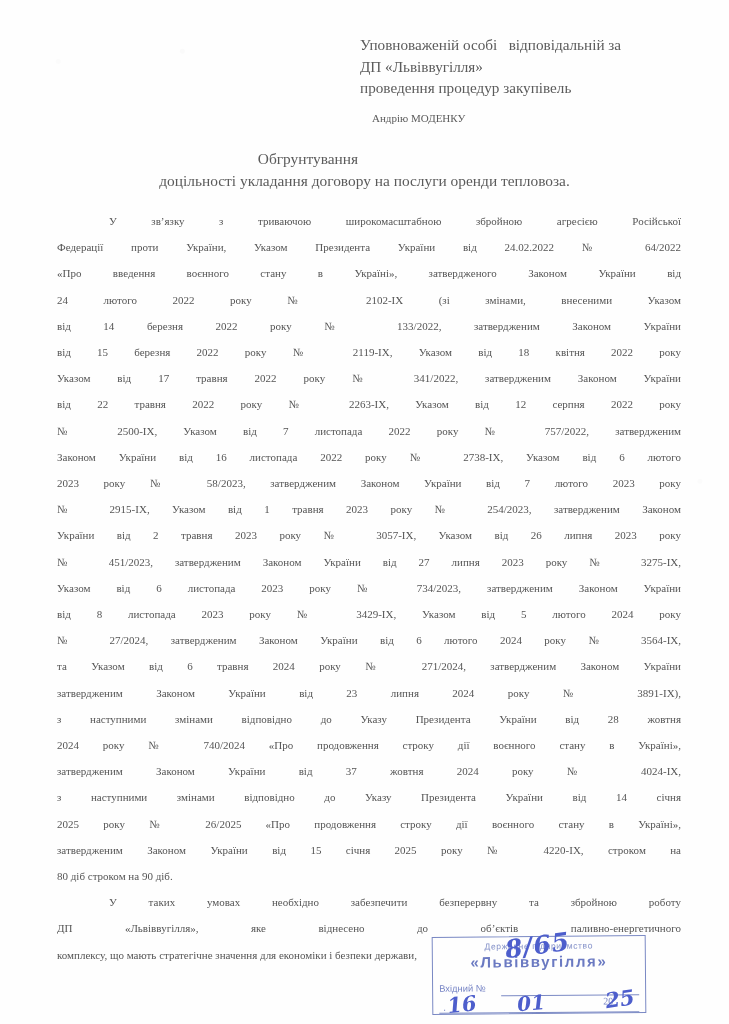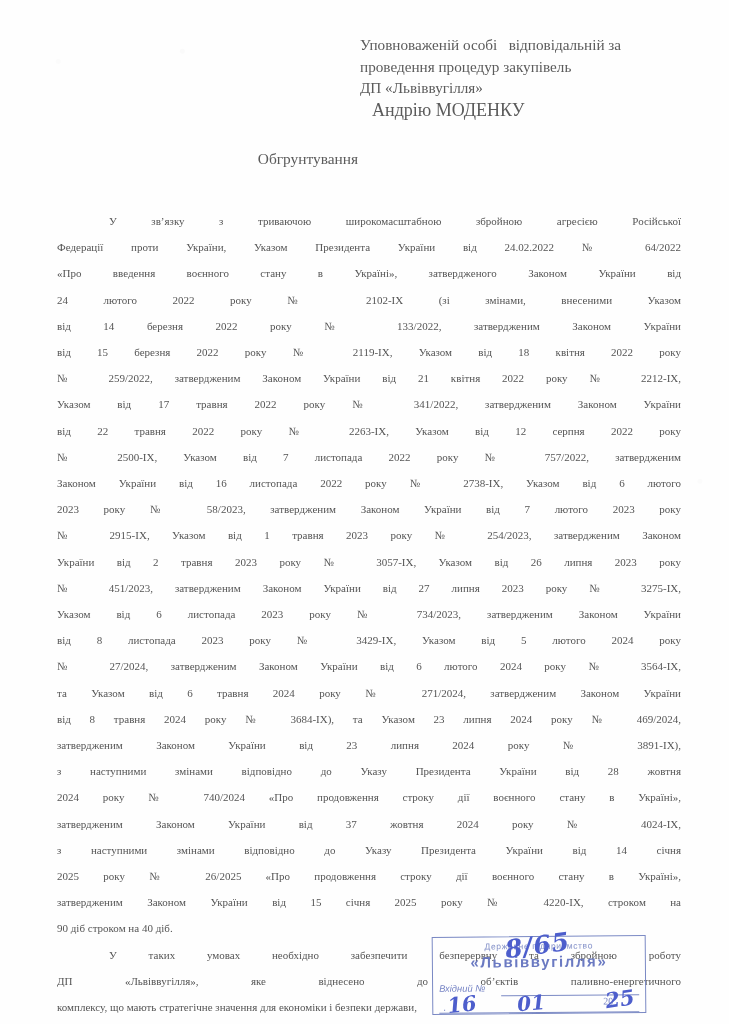--- a/index.html
+++ b/index.html
@@ -47,22 +47,22 @@
     font-size: 15.2px;
     line-height: 21.5px;
     color: #5b5b5b;
     text-align: left;
   }
   .addressee .ln { display: block; white-space: pre; }
 
   .addressee-name {
     position: absolute;
     left: 372px;
-    top: 100px;
-    font-size: 18px;
+    top: 108px;
+    font-size: 11px;
     line-height: 21px;
     color: #5b5b5b;
     white-space: nowrap;
   }
 
   
   .doc-title {
     position: absolute;
     left: 0;
     top: 148px;
@@ -142,21 +142,20 @@
     left: 6px;
     right: 6px;
     top: 43px;
     height: 16px;
   }
   .stamp-label {
     position: absolute;
     left: 0;
     top: 2px;
     font-size: 9.4px;
-    font-style: italic;
     color: #6b7ac0;
     text-align: center;
   }
   .stamp-rule {
     position: absolute;
     left: 62px;
     right: 0;
     bottom: 0;
     border-bottom: 1.1px solid #6f7fbf;
   }
@@ -221,59 +220,58 @@
 </style>
 </head>
 <body>
 
 <div class="page">
 
   <div class="scan-noise"></div>
 
   <div class="addressee">
     <span class="ln">Уповноваженій особі   відповідальній за</span>
+    <span class="ln">ДП «Львіввугілля»</span>
     <span class="ln">проведення процедур закупівель</span>
-    <span class="ln">ДП «Львіввугілля»</span>
   </div>
 
   <div class="addressee-name">Андрію МОДЕНКУ</div>
 
   <div class="doc-title">Обгрунтування</div>
+  <div class="doc-subtitle">доцільності укладання договору на  послуги оренди тепловоза.</div>
 
   <div class="body-area">
 
     <div>
       <span class="jline indent">У зв’язку з триваючою широкомасштабною збройною агресією Російської</span>
       <span class="jline">Федерації проти України, Указом Президента України від 24.02.2022 № 64/2022</span>
       <span class="jline">«Про введення воєнного стану в Україні», затвердженого Законом України від</span>
       <span class="jline">24 лютого 2022 року № 2102-IX (зі змінами, внесеними Указом</span>
       <span class="jline">від 14 березня 2022 року № 133/2022, затвердженим Законом України</span>
       <span class="jline">від 15 березня 2022 року № 2119-IX, Указом від 18 квітня 2022 року</span>
-      <span class="jline">№ 259/2022, затвердженим Законом України від 21 квітня 2022 року № 2212-IX,</span>
       <span class="jline">Указом від 17 травня 2022 року № 341/2022, затвердженим Законом України</span>
       <span class="jline">від 22 травня 2022 року № 2263-IX, Указом від 12 серпня 2022 року</span>
       <span class="jline">№ 2500-IX, Указом від 7 листопада 2022 року № 757/2022, затвердженим</span>
       <span class="jline">Законом України від 16 листопада 2022 року № 2738-IX, Указом від 6 лютого</span>
       <span class="jline">2023 року № 58/2023, затвердженим Законом України від 7 лютого 2023 року</span>
       <span class="jline">№ 2915-IX, Указом від 1 травня 2023 року № 254/2023, затвердженим Законом</span>
       <span class="jline">України від 2 травня 2023 року № 3057-IX, Указом від 26 липня 2023 року</span>
       <span class="jline">№ 451/2023, затвердженим Законом України від 27 липня 2023 року № 3275-IX,</span>
       <span class="jline">Указом від 6 листопада 2023 року № 734/2023, затвердженим Законом України</span>
       <span class="jline">від 8 листопада 2023 року № 3429-IX, Указом від 5 лютого 2024 року</span>
       <span class="jline">№ 27/2024, затвердженим Законом України від 6 лютого 2024 року № 3564-IX,</span>
       <span class="jline">та Указом від 6 травня 2024 року № 271/2024, затвердженим Законом України</span>
-      <span class="jline">від 8 травня 2024 року № 3684-IX), та Указом 23 липня 2024 року № 469/2024,</span>
       <span class="jline">затвердженим Законом України від 23 липня 2024 року № 3891-IX),</span>
       <span class="jline">з наступними змінами відповідно до Указу Президента України від 28 жовтня</span>
       <span class="jline">2024 року № 740/2024 «Про продовження строку дії воєнного стану в Україні»,</span>
       <span class="jline">затвердженим Законом України від 37 жовтня 2024 року № 4024-IX,</span>
       <span class="jline">з наступними змінами відповідно до Указу Президента України від 14 січня</span>
       <span class="jline">2025 року № 26/2025 «Про продовження строку дії воєнного стану в Україні»,</span>
       <span class="jline">затвердженим Законом України від 15 січня 2025 року № 4220-IX, строком на</span>
-      <span class="jline last">90 діб строком на 40 діб.</span>
+      <span class="jline last">80 діб строком на 90 діб.</span>
     </div>
 
     <div>
       <span class="jline indent">У таких умовах необхідно забезпечити безперервну та збройною роботу</span>
       <span class="jline">ДП «Львіввугілля», яке віднесено до об’єктів паливно-енергетичного</span>
       <span class="jline last">комплексу, що мають стратегічне значення для економіки і безпеки держави,</span>
     </div>
 
   </div>
 

